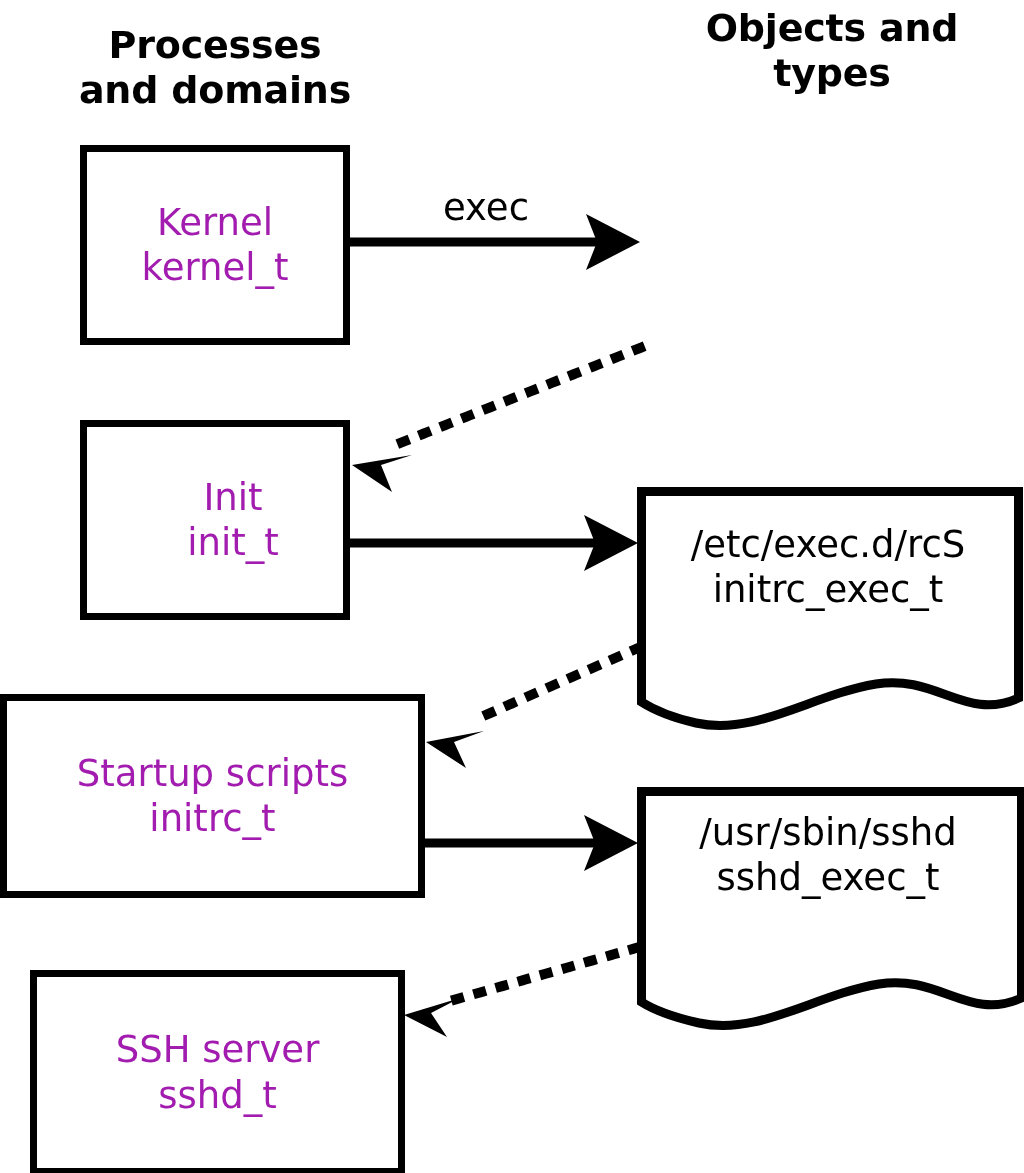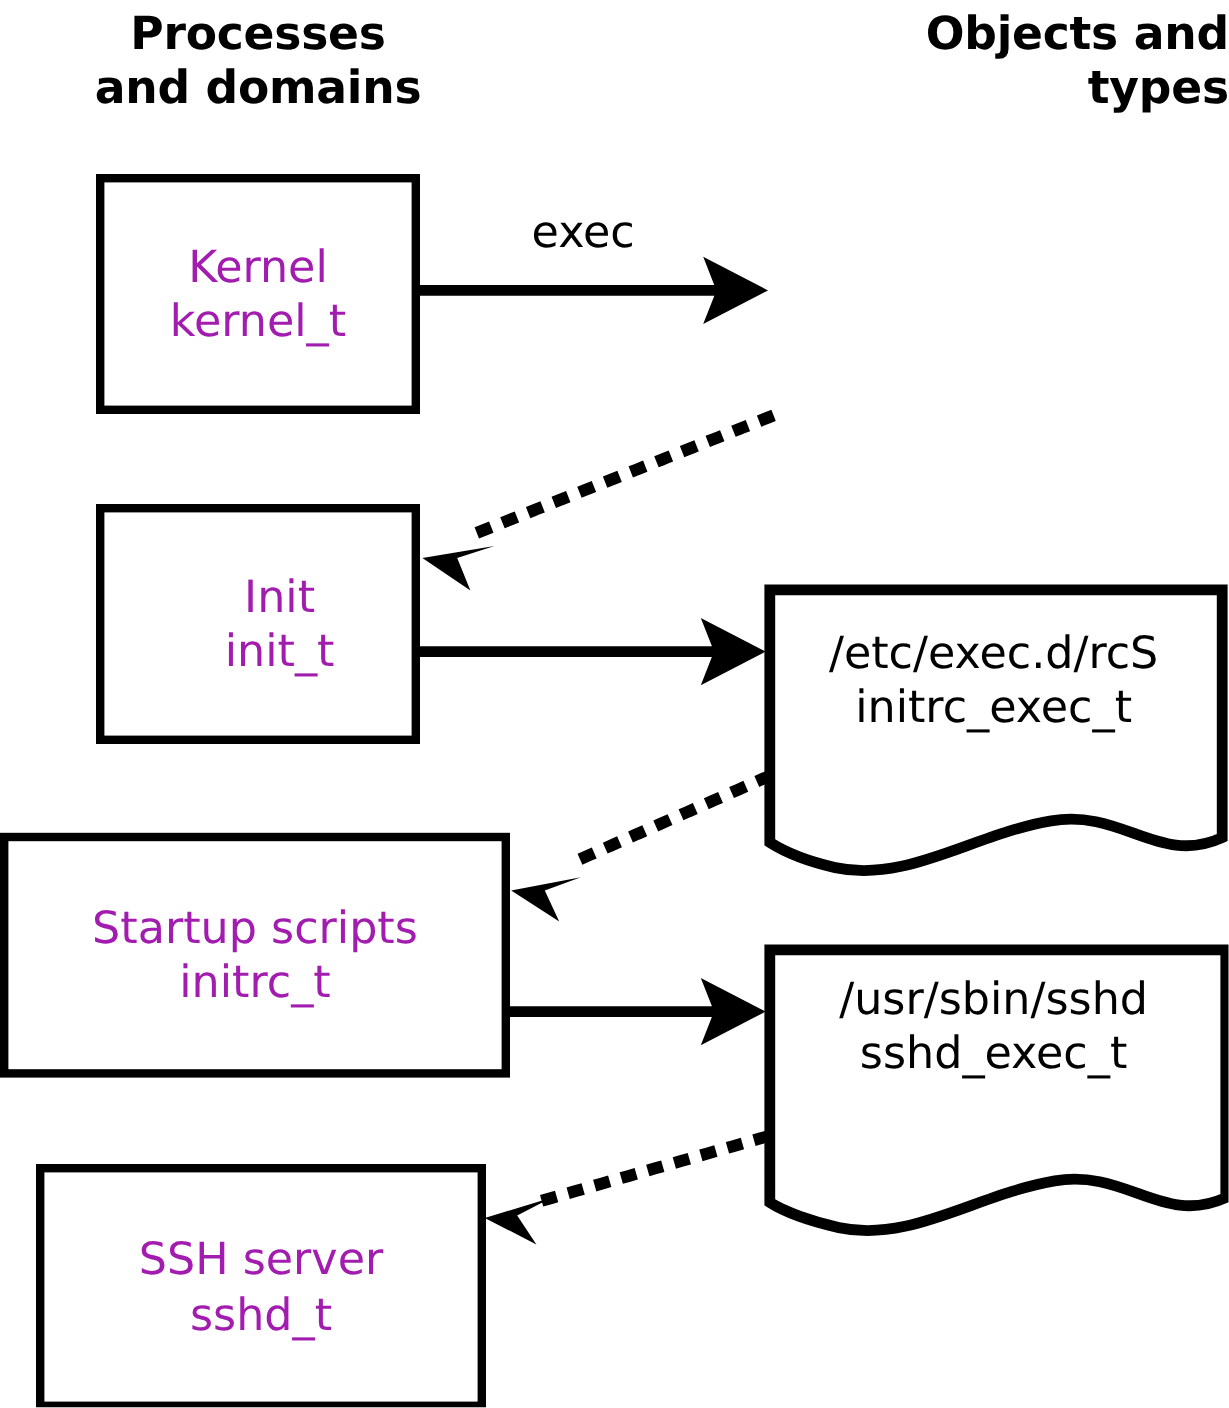--- a/index.html
+++ b/index.html
@@ -20,22 +20,22 @@
   .col-heading {
     position: absolute;
     text-align: center;
     font-weight: bold;
     font-size: 38px;
     line-height: 1.18;
     color: #000000;
     white-space: pre-line;
     letter-spacing: -0.2px;
   }
-  #heading-left  { left: 40px;  top: 6px;  width: 350px; }
-  #heading-right { left: 640px; top: 6px;  width: 384px; text-align: right; }
+  #heading-left  { left: 40px;  top: 23px;  width: 350px; }
+  #heading-right { left: 640px; top: 6px;  width: 384px; }
 
   
   .proc-box {
     position: absolute;
     border: 7px solid #000000;
     background: #ffffff;
     box-sizing: border-box;
     display: flex;
     flex-direction: column;
     align-items: center;
@@ -95,21 +95,21 @@
     pointer-events: none;
   }
 
   
   .edge-label {
     position: absolute;
     font-size: 37px;
     color: #000000;
     white-space: nowrap;
   }
-  #label-exec { left: 443px; top: 172px; }
+  #label-exec { left: 443px; top: 186px; }
 </style>
 </head>
 <body>
 
 <div id="canvas">
 
   <div class="col-heading" id="heading-left">Processes
 and domains</div>
 
   <div class="col-heading" id="heading-right">Objects and

